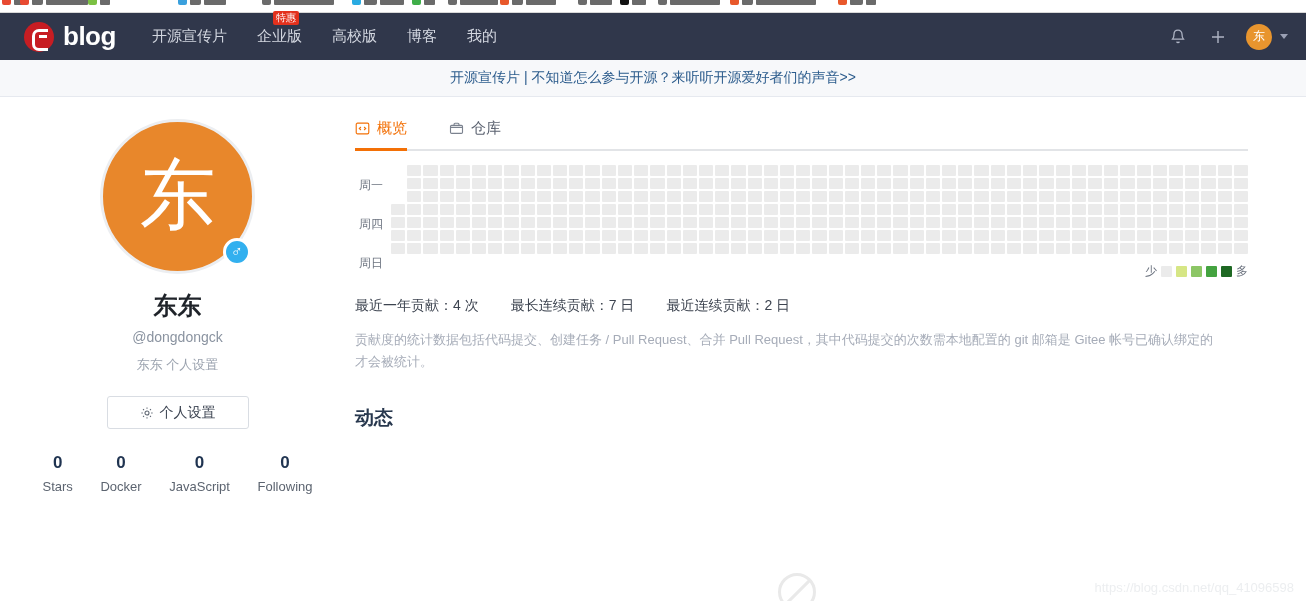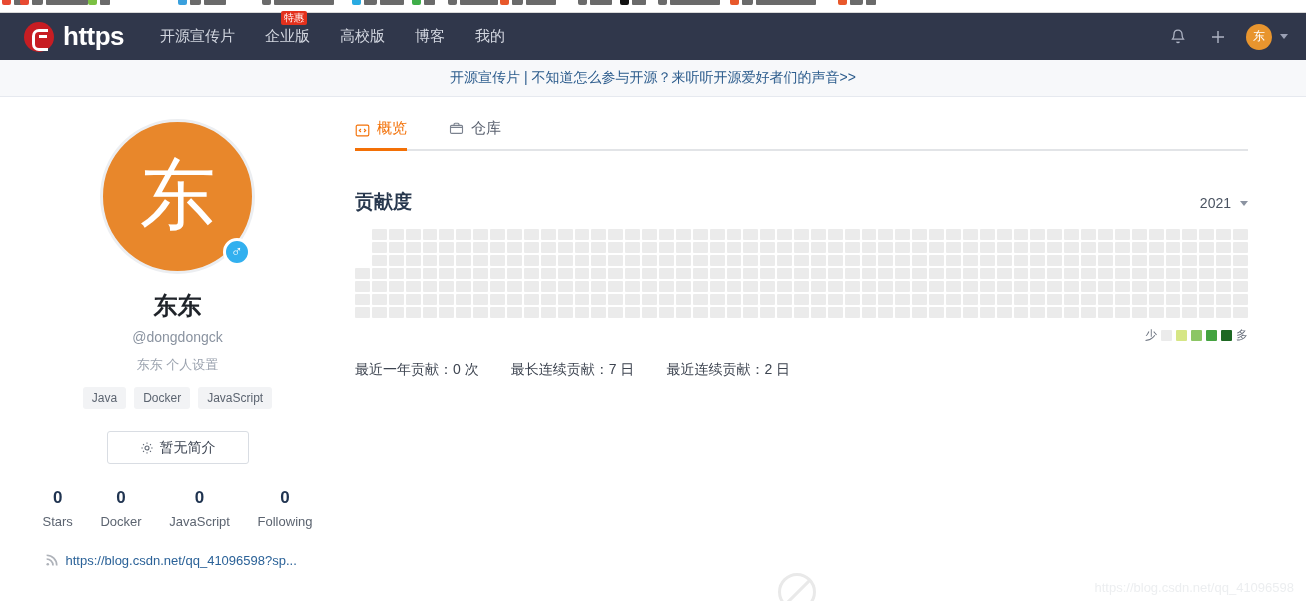--- a/index.html
+++ b/index.html
@@ -253,21 +253,21 @@
   }
   .tab {
     display: flex; align-items: center; gap: 7px;
     padding-bottom: 10px;
     font-size: 15px;
     color: #5b6270;
     cursor: pointer;
     border-bottom: 3px solid transparent;
     margin-bottom: -2px;
   }
-  .tab.active { color: #f37006; border-bottom-color: #f37006; align-items: flex-end; }
+  .tab.active { color: #f37006; border-bottom-color: #f37006; }
   .tab .ico { display: block; }
 
   .section-head {
     display: flex;
     align-items: baseline;
     justify-content: space-between;
     margin-top: 38px;
   }
   .section-title {
     font-size: 19px;
@@ -439,21 +439,21 @@
     </div>
     <div class="bm" style="left: 854px;">
       <span class="sq" style="background: rgb(107, 107, 107);"></span>
       <span class="lbl" style="width: 10px;"></span>
     </div>
   </div>
 
 <div class="topnav">
   <div class="logo-wrap">
     <span class="logo-mark"></span>
-    <span class="logo-text">https</span>
+    <span class="logo-text">blog</span>
   </div>
 
   <div class="nav-items">
     <div class="nav-item">
       <span>开源宣传片</span>
     </div>
     <div class="nav-item">
       <span>企业版</span>
       <span class="nav-badge">特惠</span>
     </div>
@@ -493,32 +493,27 @@
 
   <div class="sidebar">
     <div class="avatar-big-wrap">
       <div class="avatar-big">东</div>
       <div class="gender-badge">♂</div>
     </div>
     <div class="profile-name">东东</div>
     <div class="profile-handle">@dongdongck</div>
     <div class="profile-bio">东东 个人设置</div>
 
-    <div class="tags">
-      <span class="tag">Java</span>
-      <span class="tag">Docker</span>
-      <span class="tag">JavaScript</span>
-    </div>
 
     <button class="settings-btn">
       <svg width="14" height="14" viewBox="0 0 16 16" fill="none" stroke="#5c6470" stroke-width="1.2">
         <circle cx="8" cy="8" r="2.3"></circle>
         <path d="M8 1.6v1.6M8 12.8v1.6M1.6 8h1.6M12.8 8h1.6M3.5 3.5l1.1 1.1M11.4 11.4l1.1 1.1M12.5 3.5l-1.1 1.1M4.6 11.4l-1.1 1.1"></path>
       </svg>
-      <span>暂无简介</span>
+      <span>个人设置</span>
     </button>
 
     <div class="stats">
       <div class="stat">
         <span class="stat-num">0</span>
         <span class="stat-lbl">Stars</span>
       </div>
       <div class="stat">
         <span class="stat-num">0</span>
         <span class="stat-lbl">Docker</span>
@@ -526,28 +521,20 @@
       <div class="stat">
         <span class="stat-num">0</span>
         <span class="stat-lbl">JavaScript</span>
       </div>
       <div class="stat">
         <span class="stat-num">0</span>
         <span class="stat-lbl">Following</span>
       </div>
     </div>
 
-    <div class="blog-link">
-      <svg class="rss-ico" width="13" height="13" viewBox="0 0 16 16" fill="#6d7480">
-        <circle cx="3.4" cy="12.6" r="1.6"></circle>
-        <path d="M2 7.2a6.8 6.8 0 016.8 6.8h2.1A8.9 8.9 0 002 5.1z"></path>
-        <path d="M2 2.6a11.4 11.4 0 0111.4 11.4h2.1A13.5 13.5 0 002 .5z"></path>
-      </svg>
-      <span>https://blog.csdn.net/qq_41096598?sp...</span>
-    </div>
   </div>
 
   <div class="main">
 
     <div class="tabs">
       <div class="tab active">
         <svg class="ico" width="15" height="15" viewBox="0 0 16 16" fill="none" stroke="#f37006" stroke-width="1.2">
           <rect x="1.3" y="2.3" width="13.4" height="11.4" rx="1.4"></rect>
           <path d="M6.3 6.4L4.6 8l1.7 1.6M9.7 6.4L11.4 8 9.7 9.6"></path>
         </svg>
@@ -555,29 +542,27 @@
       </div>
       <div class="tab">
         <svg class="ico" width="15" height="15" viewBox="0 0 16 16" fill="none" stroke="#7b828f" stroke-width="1.2">
           <rect x="1.6" y="4.6" width="12.8" height="8.6" rx="1.2"></rect>
           <path d="M1.6 6.8h12.8M5.4 4.6V3.4a1 1 0 011-1h3.2a1 1 0 011 1v1.2"></path>
         </svg>
         <span>仓库</span>
       </div>
     </div>
 
-    <div class="section-head">
-      <div class="section-title">贡献度</div>
-      <div class="year-select">
-        <span>2021</span>
-        <span class="caret-down" style="border-top-color:#8b93a1;margin-left:0;"></span>
+
+    <div class="heatmap">
+      <div class="day-col">
+        <div class="day-lbl" style="top:14px;">周一</div>
+        <div class="day-lbl" style="top:53px;">周四</div>
+        <div class="day-lbl" style="top:92px;">周日</div>
       </div>
-    </div>
-
-    <div class="heatmap">
       <div class="grid-area">
         <div class="weeks" id="weeks">
             <div class="week">
               <div class="cell" style="background: rgb(235, 235, 235); visibility: hidden;"></div>
               <div class="cell" style="background: rgb(235, 235, 235); visibility: hidden;"></div>
               <div class="cell" style="background: rgb(235, 235, 235); visibility: hidden;"></div>
               <div class="cell" style="background: rgb(235, 235, 235);"></div>
               <div class="cell" style="background: rgb(235, 235, 235);"></div>
               <div class="cell" style="background: rgb(235, 235, 235);"></div>
               <div class="cell" style="background: rgb(235, 235, 235);"></div>
@@ -1058,23 +1043,25 @@
       <span>少</span>
       <span class="sw" style="background: rgb(235, 235, 235);"></span>
       <span class="sw" style="background: rgb(214, 230, 133);"></span>
       <span class="sw" style="background: rgb(140, 198, 101);"></span>
       <span class="sw" style="background: rgb(68, 163, 64);"></span>
       <span class="sw" style="background: rgb(30, 104, 35);"></span>
       <span>多</span>
     </div>
 
     <div class="contrib-stats">
-      <span>最近一年贡献：0 次</span>
+      <span>最近一年贡献：4 次</span>
       <span>最长连续贡献：7 日</span>
       <span>最近连续贡献：2 日</span>
     </div>
 
-
+    <div class="contrib-note">贡献度的统计数据包括代码提交、创建任务 / Pull Request、合并 Pull Request，其中代码提交的次数需本地配置的 git 邮箱是 Gitee 帐号已确认绑定的才会被统计。</div>
+
+    <div class="feed-title">动态</div>
   </div>
 </div>
 
 <div class="blocked-icon"></div>
 <div class="watermark">https://blog.csdn.net/qq_41096598</div>
 
 </body></html>

